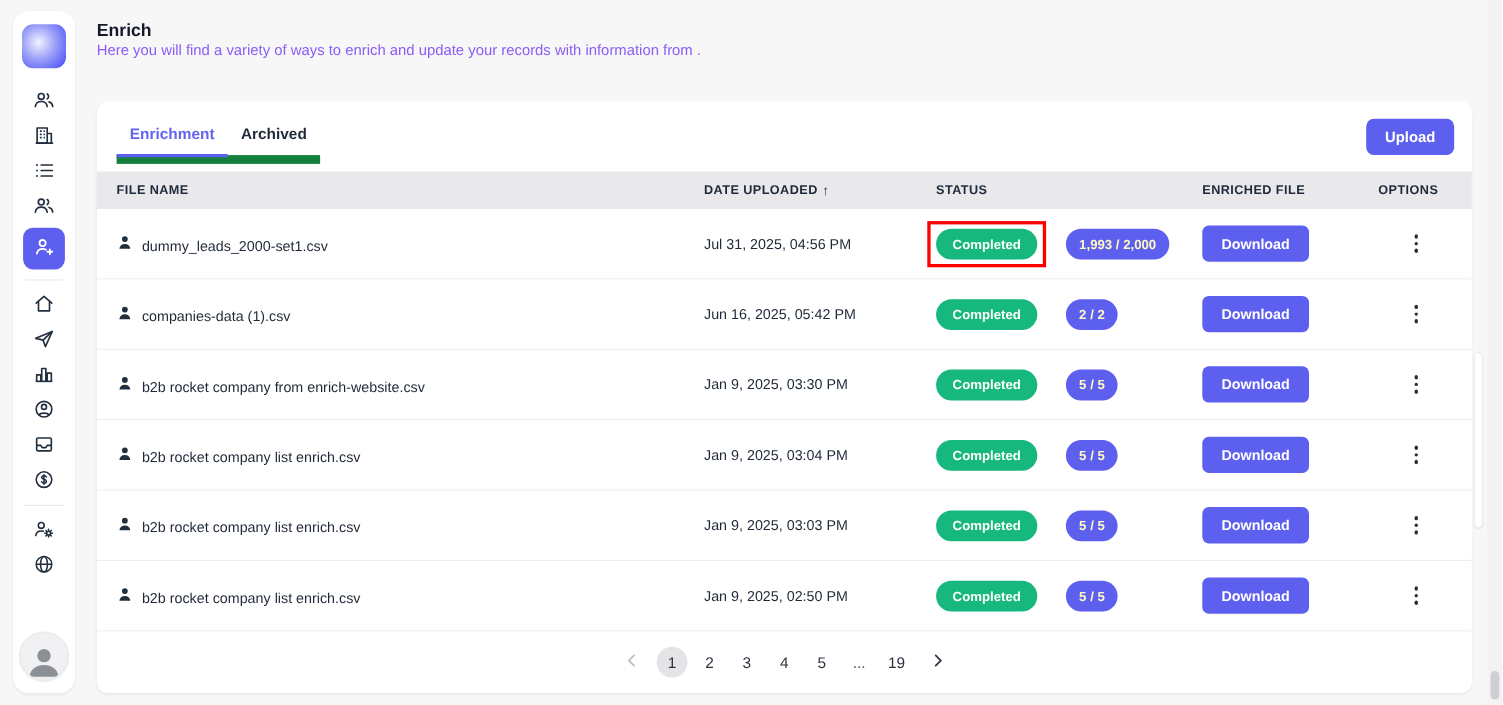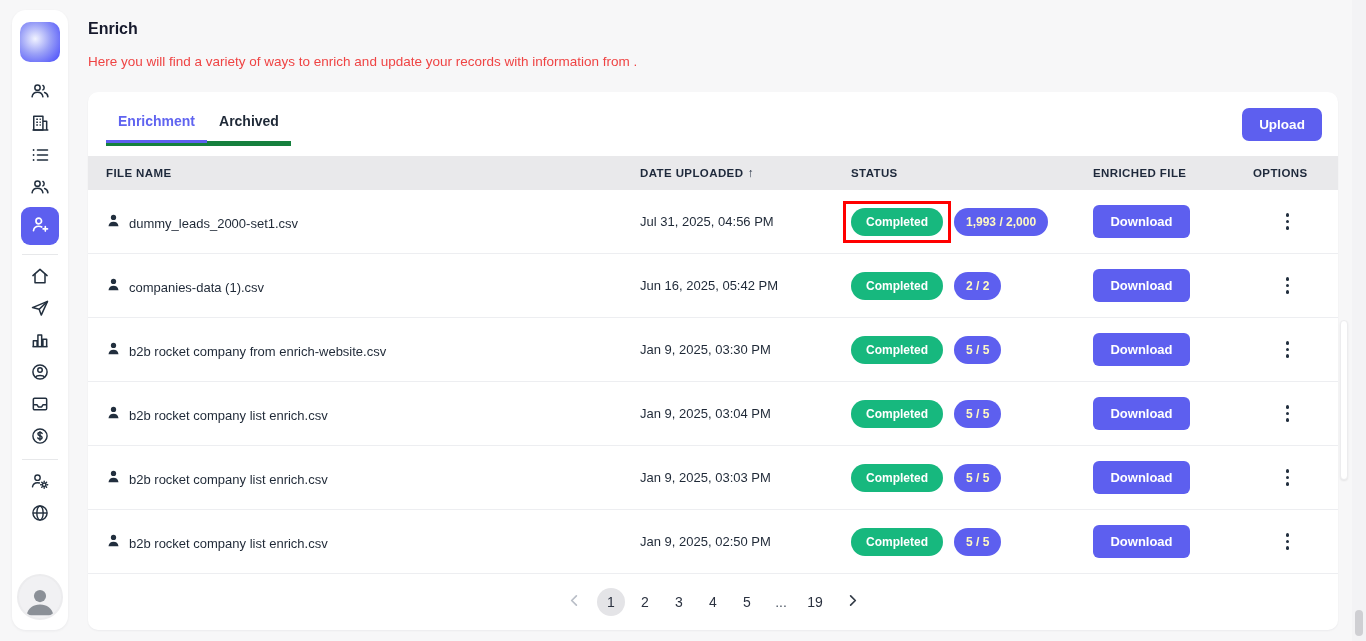--- a/index.html
+++ b/index.html
@@ -19,46 +19,46 @@
   .nav-btn.active { width:38px; height:38px; background:#5d5fef; margin:3px 0; }
   .nav-div { width:36px; height:1px; background:#e7e8ea; margin:6px 0; }
   .avatar { margin-top:auto; margin-bottom:10px; width:46px; height:46px; border-radius:50%;
     background:#f1f1f3; border:2px solid #ececee; overflow:hidden; display:flex;
     align-items:flex-end; justify-content:center; cursor:pointer; }
   .avatar svg { display:block; }
 
   
   .main { position:absolute; left:88px; top:0; width:1262px; height:641px; }
   .page-title { font-size:16px; font-weight:700; color:#16192c; padding-top:20px; }
-  .page-sub { font-size:13.5px; color:#ef4444; margin-top:16px; }
+  .page-sub { font-size:13.5px; color:#8b5cf6; }
 
   .card { position:absolute; left:0; top:92px; width:1250px; height:538px; background:#fff;
     border-radius:10px; box-shadow:0 1px 2px rgba(20,20,40,.05); }
 
   .card-top { position:relative; height:64px; padding:0 16px 0 18px; }
   .tabs { position:absolute; left:18px; top:12px; display:inline-flex;
-    border-bottom:5px solid #15803d; }
+    border-bottom:8px solid #15803d; }
   .tab { font-size:14px; padding:9px 12px 11px; cursor:pointer; color:#1f2937; font-weight:600;
     border-bottom:3px solid transparent; margin-bottom:-2px; }
   .tab.active { color:#6064f0; font-weight:600; border-bottom-color:#5d5fef; }
   .upload-btn { position:absolute; right:16px; top:16px; width:80px; height:33px;
     background:#5d5fef; color:#fff; border:none; border-radius:7px; font-size:13.5px;
     font-weight:700; cursor:pointer; font-family:inherit;text-align:center; }
 
   .grid-row { display:grid; grid-template-columns:534px 211px 242px 160px 1fr;
     align-items:center; padding:0 16px 0 18px; }
   .thead { height:34px; background:#e9e9eb; font-size:11.5px; font-weight:700;
     color:#1e293b; letter-spacing:.4px; }
   .th { display:flex; align-items:center; gap:4px; }
   .sort-arrow { font-size:12px; }
 
   .trow { height:64px; border-bottom:1px solid #edeef1; }
   .file-cell { display:flex; align-items:flex-end; gap:8px; font-size:13px; color:#1f2937; }
   .date-cell { font-size:13px; color:#1f2937; }
-  .status-cell { display:flex; align-items:center; gap:11px; }
+  .status-cell { display:flex; align-items:center; gap:26px; }
   .badge-wrap { position:relative; display:inline-flex; }
   .status-badge { background:#17b87e; color:#fff; font-size:12px; font-weight:700;
     padding:7px 15px; border-radius:15px; white-space:nowrap; }
   .badge-wrap.highlighted::after { content:""; position:absolute; inset:-7px -8px;
     border:3px solid #ff0000; pointer-events:none; }
   .count-badge { background:#5d5fef; color:#fef9c3; font-size:12px; font-weight:700;
     padding:7px 12px; border-radius:14px; white-space:nowrap; }
   .download-btn { width:97px; height:33px; background:#5d5fef; color:#fff; border:none;
     border-radius:6px; font-size:13px; font-weight:700; cursor:pointer; font-family:inherit; }
   .options-cell { display:flex; justify-content:center; }

